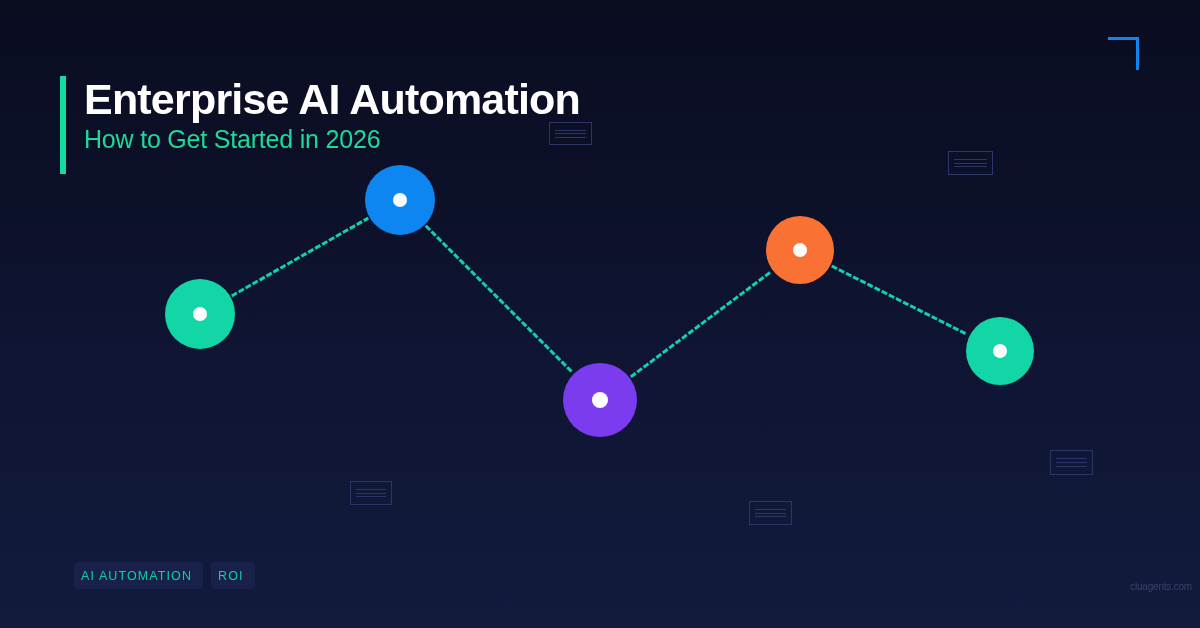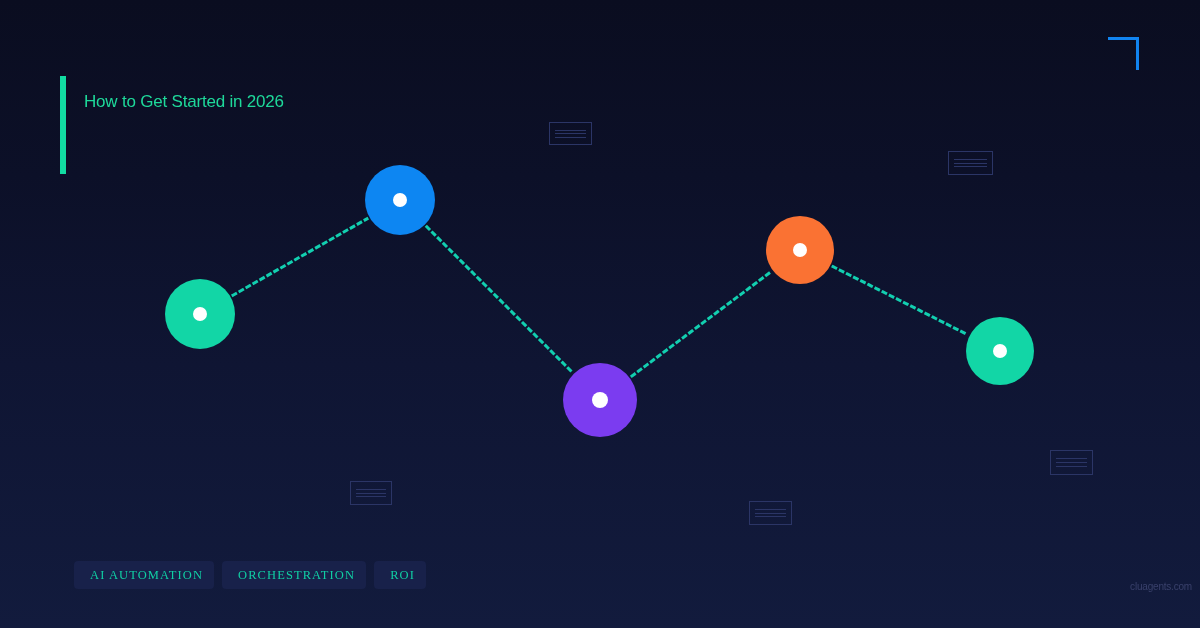--- a/index.html
+++ b/index.html
@@ -48,43 +48,43 @@
   .header-text { margin-left:18px; }
   .title {
     font-size:43px;
     font-weight:bold;
     color:#ffffff;
     letter-spacing:-0.8px;
     line-height:1.08;
     white-space:nowrap;
   }
   .subtitle {
-    margin-top:16px;
-    font-size:17px;
+    margin-top:2px;
+    font-size:25px;
     color:#1ed99a;
     letter-spacing:-0.2px;
     line-height:1.2;
     white-space:nowrap;
   }
 
   
   .tags {
     position:absolute;
     left:74px;
     bottom:39px;
     display:flex;
     gap:8px;
   }
   .tag {
     background:#18214a;
     color:#10cfa4;
-    font-family:Liberation Serif, serif;
+    font-family:Liberation Sans, sans-serif;
     font-size:12.5px;
     letter-spacing:1.1px;
-    padding:7px 11px 6px 16px;
+    padding:7px 11px 6px 7px;
     border-radius:4px;
     white-space:nowrap;
   }
 
   
   .watermark {
     position:absolute;
     right:8px;
     bottom:36px;
     color:#39406b;
@@ -153,23 +153,23 @@
       <i></i>
       <i></i>
     </div>
   </div>
 
 <div class="corner-bracket" id="corner-bracket" style="left: 1108px; top: 37px; width: 31px; height: 33px;"></div>
 
 <div class="header">
   <div class="accent-bar"></div>
   <div class="header-text">
+    <div class="title">Enterprise AI Automation</div>
     <div class="subtitle">How to Get Started in 2026</div>
   </div>
 </div>
 
 <div class="tags" id="tags">
     <div class="tag">AI AUTOMATION</div>
-    <div class="tag">ORCHESTRATION</div>
     <div class="tag">ROI</div>
   </div>
 
 <div class="watermark">cluagents.com</div>
 
 </body></html>

